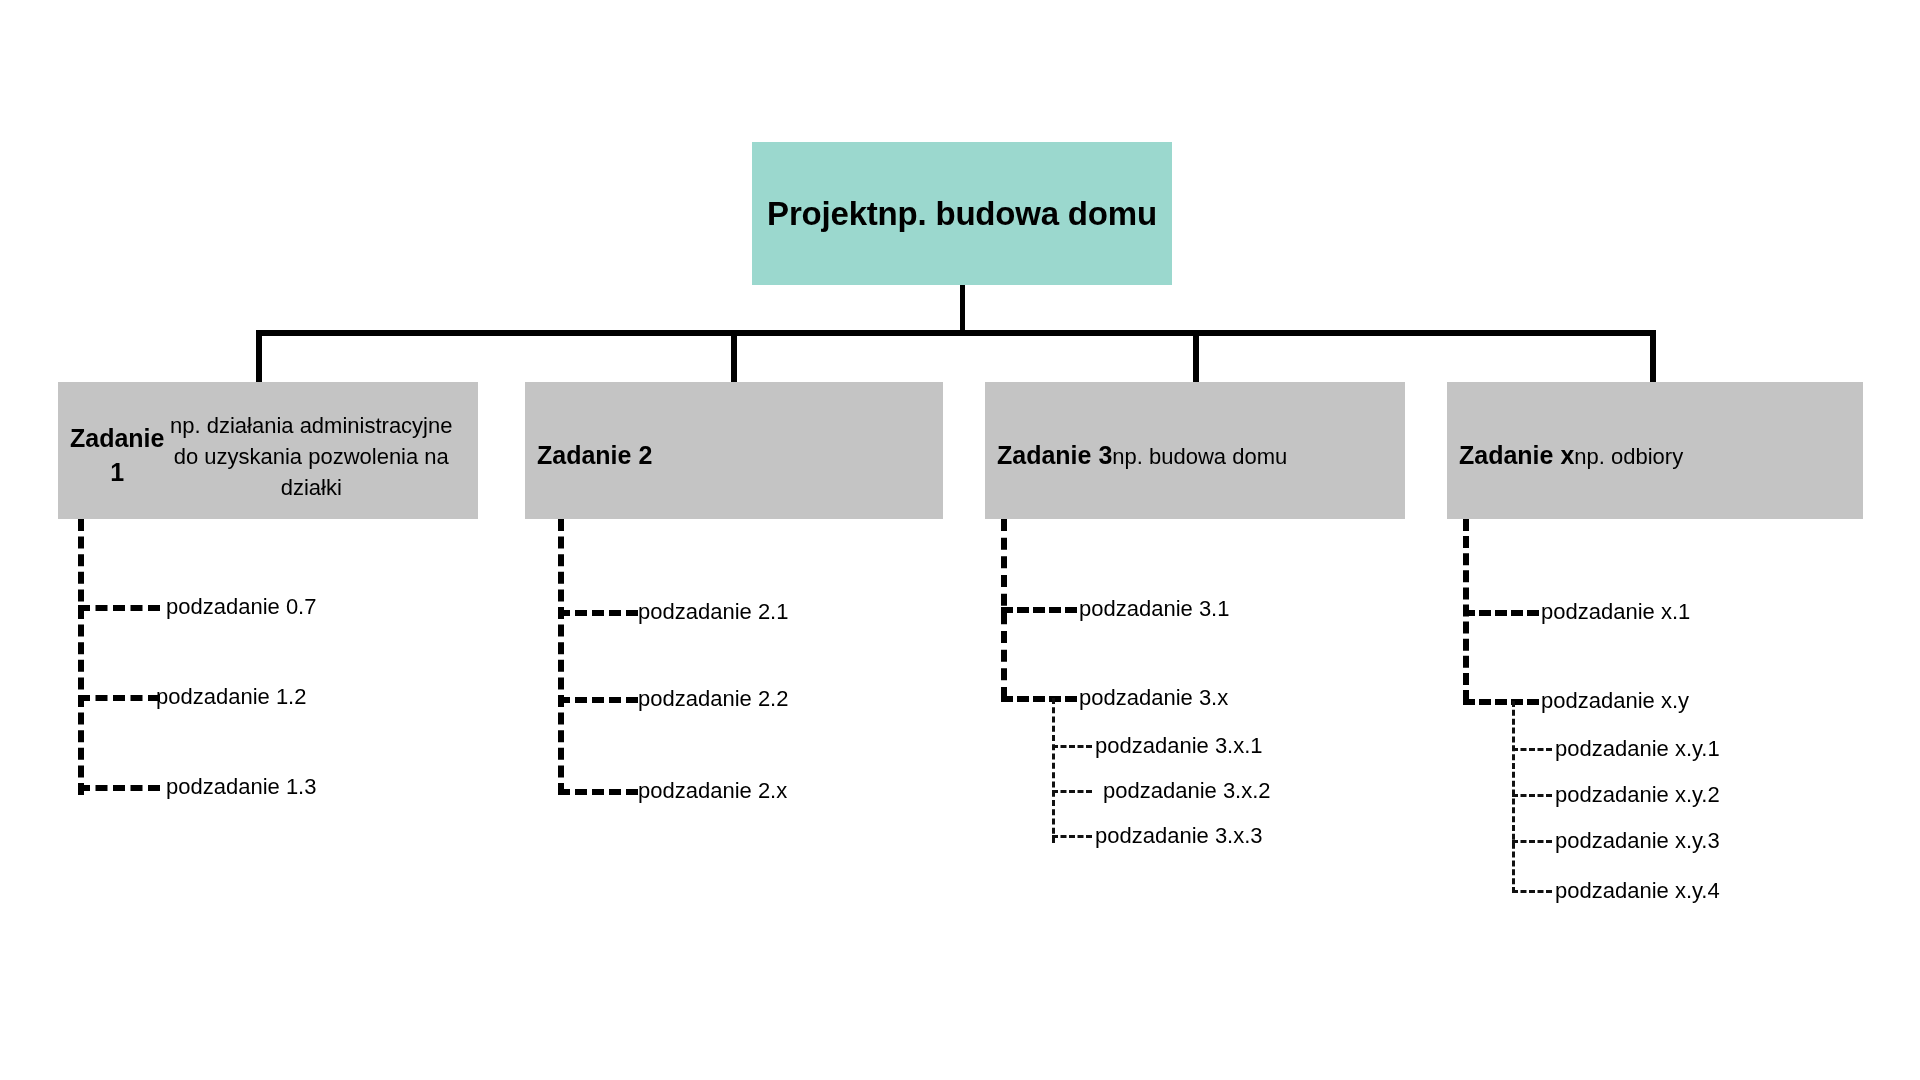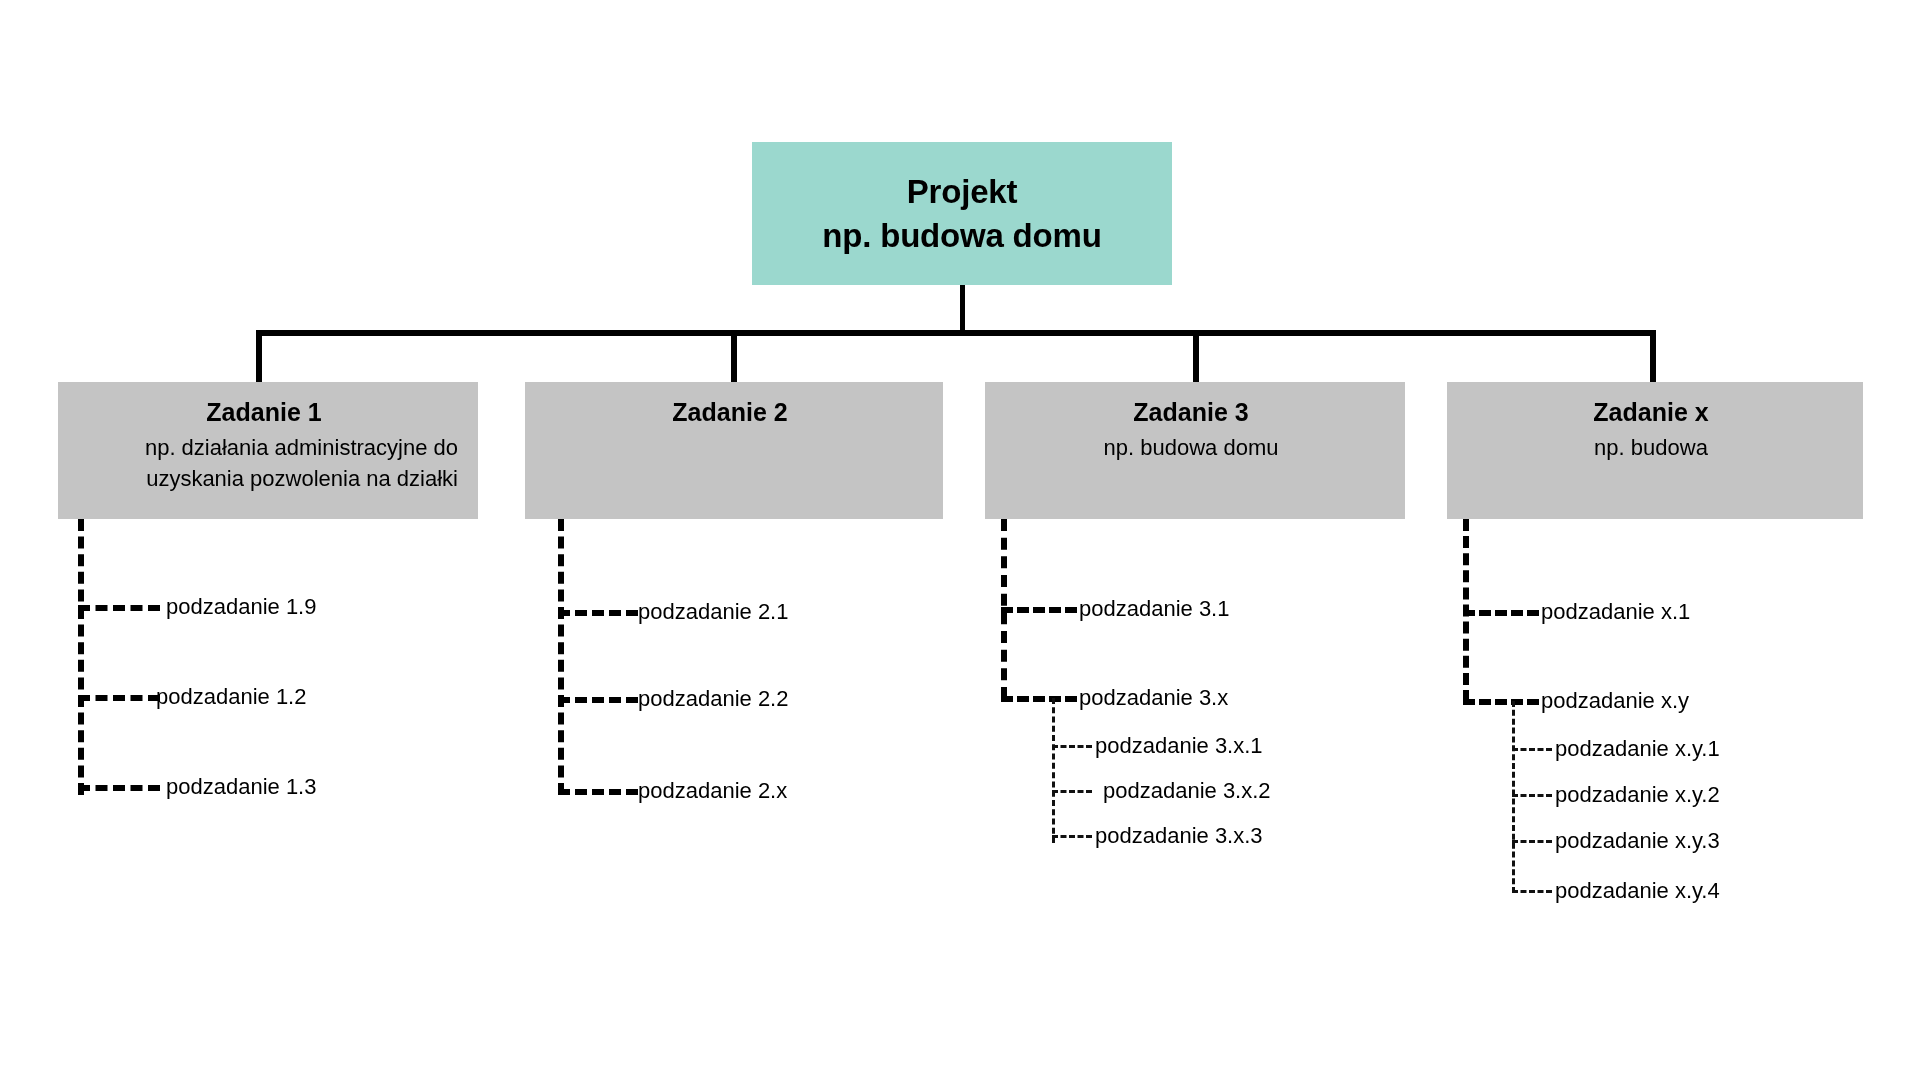--- a/index.html
+++ b/index.html
@@ -17,23 +17,22 @@
     height: 1080px;
     background: #ffffff;
     overflow: hidden;
   }
 
   
   .node-box {
     position: absolute;
     box-sizing: border-box;
     display: flex;
-    flex-direction: column;
     align-items: center;
-    text-align: right;
+    text-align: center;
     color: #000000;
   }
   .root-box {
     left: 752px;
     top: 142px;
     width: 420px;
     height: 143px;
     background: #9BD8CE;
     justify-content: center;
     padding: 0 10px;
@@ -145,21 +144,21 @@
   <div class="conn conn-drop" style="left:731px;"></div>
   <div class="conn conn-drop" style="left:1193px;"></div>
   <div class="conn conn-drop" style="left:1650px;"></div>
 
   <div class="node-box task-box" style="left:58px; width:420px;">
     <div class="task-title">Zadanie 1</div>
     <div class="task-desc">np. działania administracyjne do uzyskania pozwolenia na działki</div>
   </div>
   <div class="sub-vline" style="left:78px; top:519px; height:276px;"></div>
   <div class="sub-hline" style="left:78px; top:605px; width:82px;"></div>
-  <div class="sub-label" style="left:166px; top:596px;">podzadanie 1.9</div>
+  <div class="sub-label" style="left:166px; top:596px;">podzadanie 0.7</div>
   <div class="sub-hline" style="left:78px; top:695px; width:82px;"></div>
   <div class="sub-label" style="left:156px; top:686px;">podzadanie 1.2</div>
   <div class="sub-hline" style="left:78px; top:785px; width:82px;"></div>
   <div class="sub-label" style="left:166px; top:776px;">podzadanie 1.3</div>
 
   <div class="node-box task-box" style="left:525px; width:418px;">
     <div class="task-title">Zadanie 2</div>
   </div>
   <div class="sub-vline" style="left:558px; top:519px; height:276px;"></div>
   <div class="sub-hline" style="left:558px; top:610px; width:80px;"></div>
@@ -181,21 +180,21 @@
   <div class="sub-vline-thin" style="left:1052px; top:698px; height:145px;"></div>
   <div class="sub-hline-thin" style="left:1052px; top:745px; width:40px;"></div>
   <div class="sub-label-l3" style="left:1095px; top:735px;">podzadanie 3.x.1</div>
   <div class="sub-hline-thin" style="left:1052px; top:790px; width:40px;"></div>
   <div class="sub-label-l3" style="left:1095px; top:780px;margin-left:8px;">podzadanie 3.x.2</div>
   <div class="sub-hline-thin" style="left:1052px; top:835px; width:40px;"></div>
   <div class="sub-label-l3" style="left:1095px; top:825px;">podzadanie 3.x.3</div>
 
   <div class="node-box task-box" style="left:1447px; width:416px;">
     <div class="task-title">Zadanie x</div>
-    <div class="task-desc">np. budowa</div>
+    <div class="task-desc">np. odbiory</div>
   </div>
   <div class="sub-vline" style="left:1463px; top:519px; height:183px;"></div>
   <div class="sub-hline" style="left:1463px; top:610px; width:76px;"></div>
   <div class="sub-label" style="left:1541px; top:601px;">podzadanie x.1</div>
   <div class="sub-hline" style="left:1463px; top:699px; width:76px;"></div>
   <div class="sub-label" style="left:1541px; top:690px;">podzadanie x.y</div>
   <div class="sub-vline-thin" style="left:1512px; top:701px; height:192px;"></div>
   <div class="sub-hline-thin" style="left:1512px; top:748px; width:40px;"></div>
   <div class="sub-label-l3" style="left:1555px; top:738px;">podzadanie x.y.1</div>
   <div class="sub-hline-thin" style="left:1512px; top:794px; width:40px;"></div>

